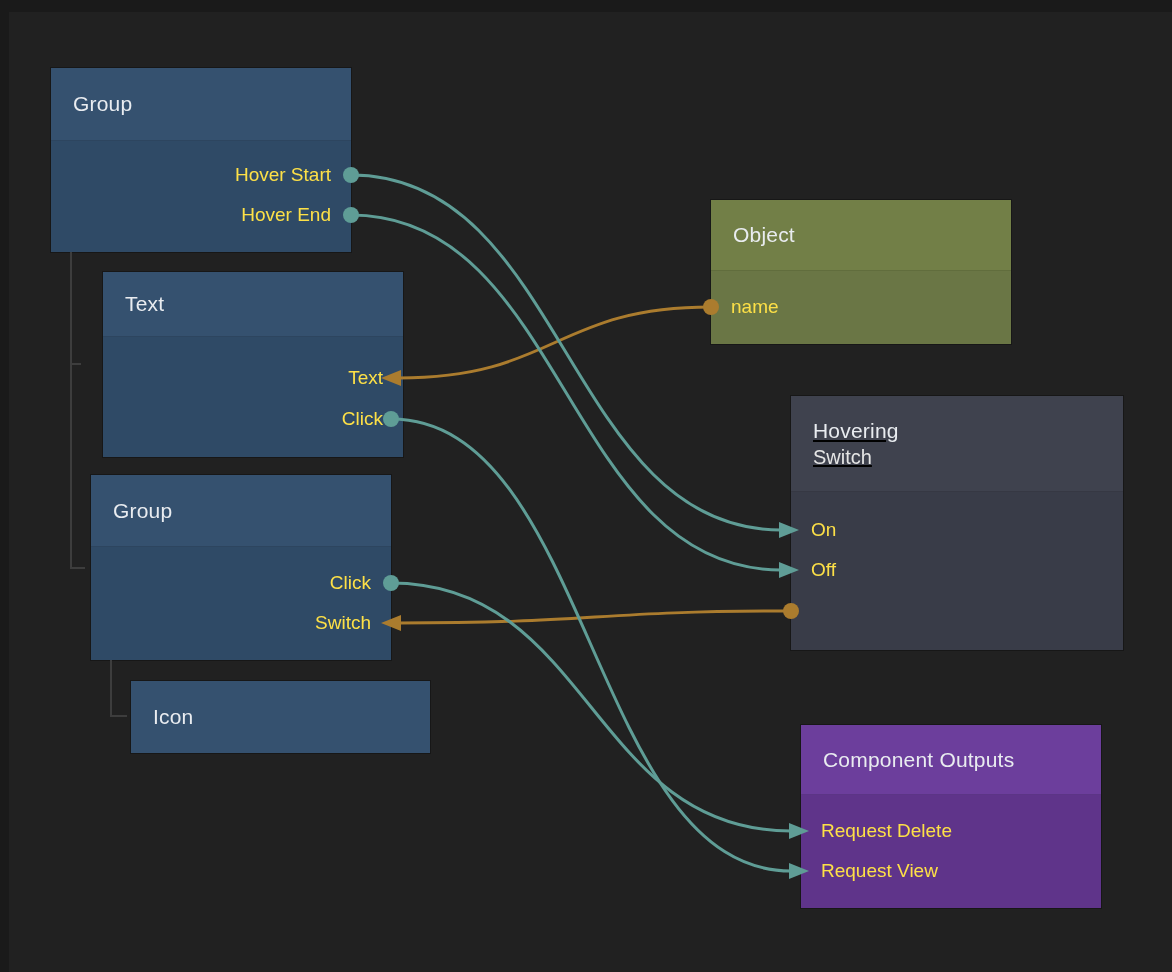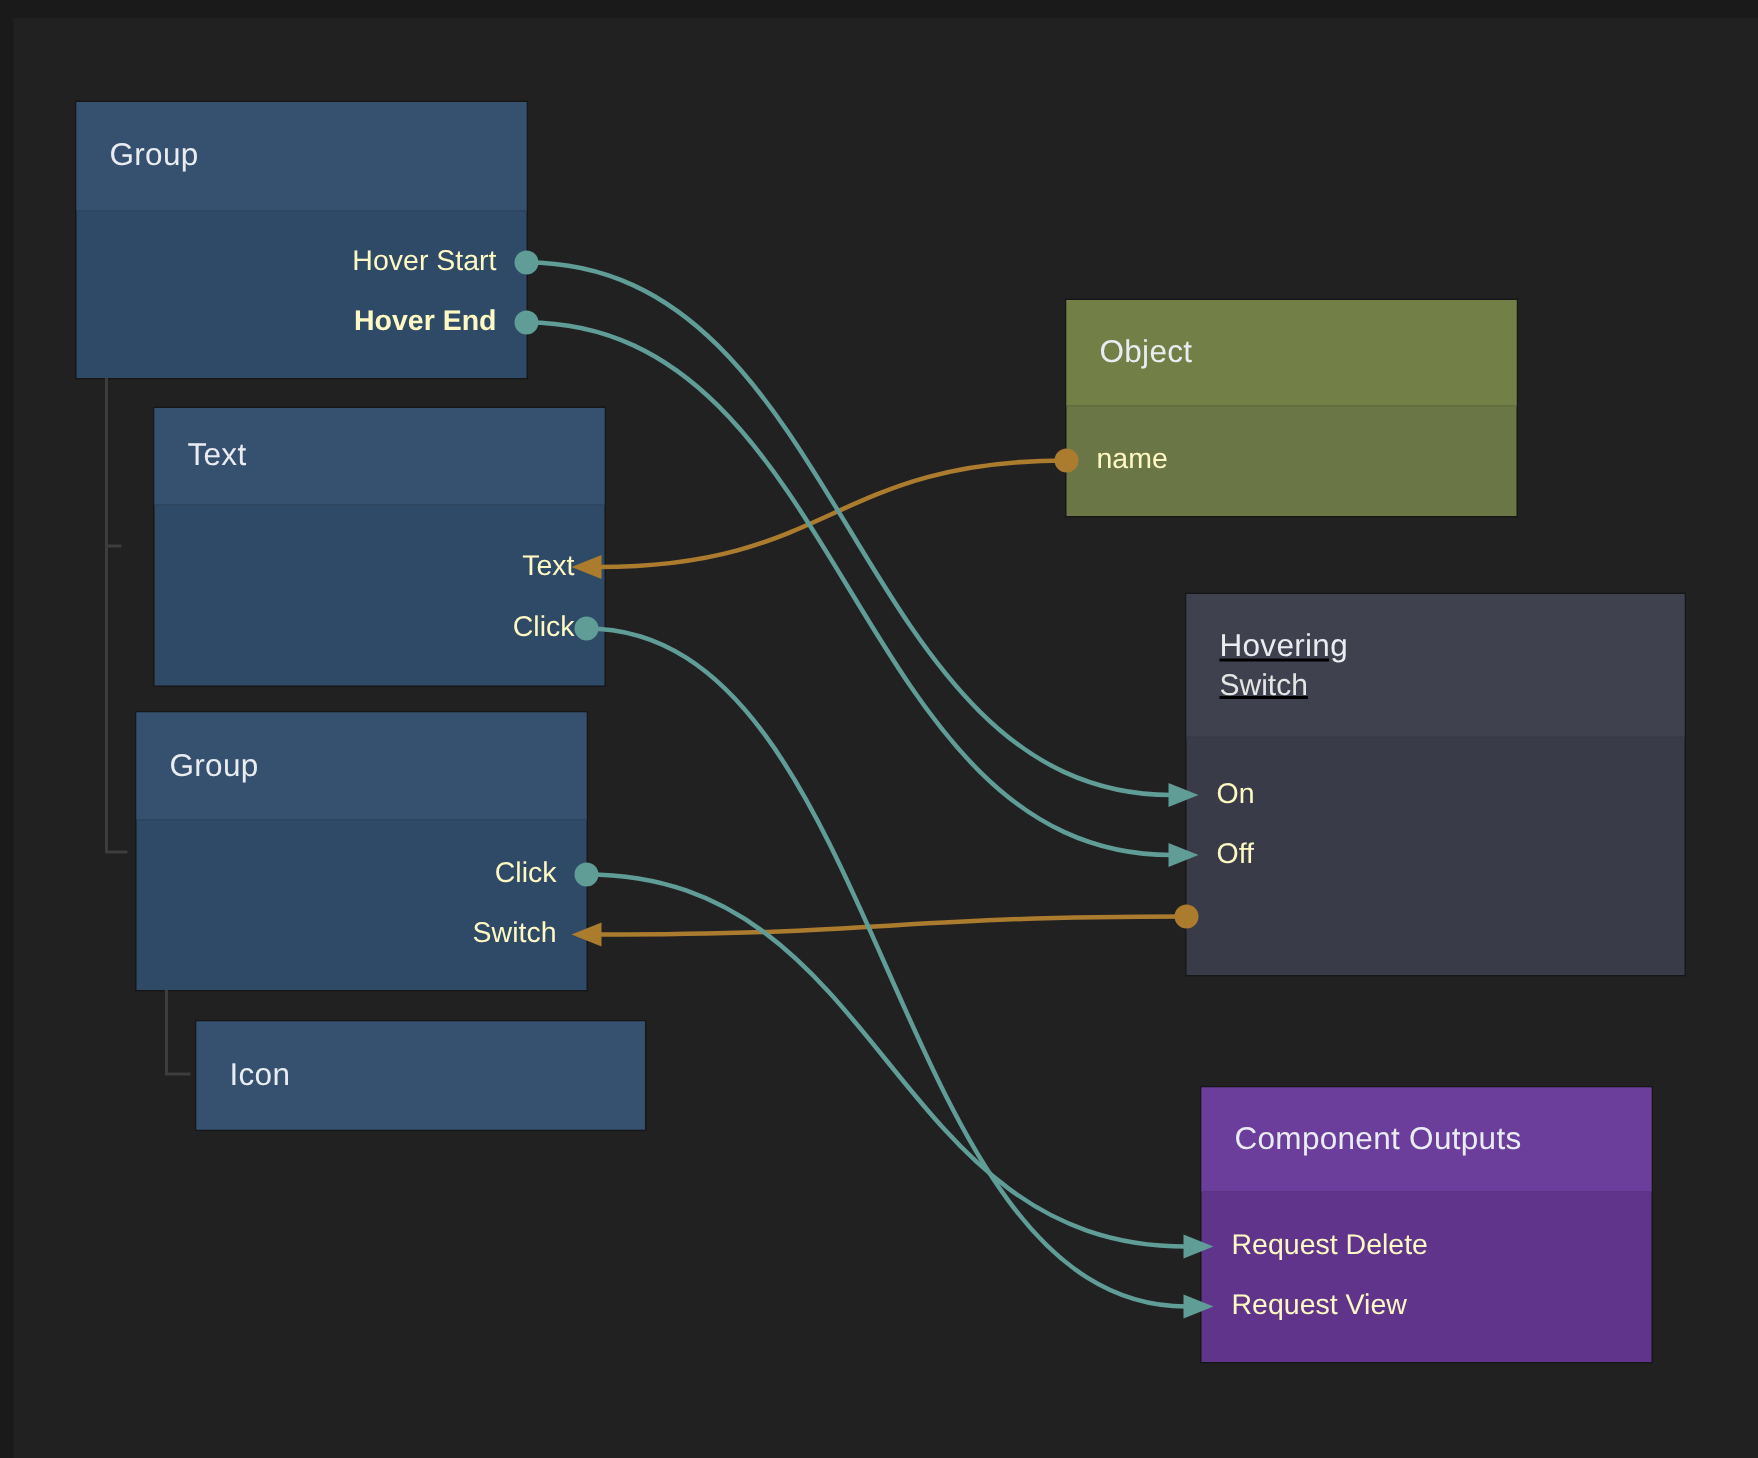--- a/index.html
+++ b/index.html
@@ -8,38 +8,38 @@
   .frame-strip { position:absolute; background:#1a1a1a; }
   .frame-top { left:0; top:0; width:100%; height:12px; }
   .frame-left { left:0; top:0; width:9px; height:100%; }
   .node { position:absolute; box-sizing:border-box; box-shadow:0 0 0 1px rgba(0,0,0,0.28); }
   .node-header { box-sizing:border-box; display:flex; flex-direction:column; justify-content:center;
                  padding-left:22px; border-bottom:1px solid rgba(0,0,0,0.14); }
   .node-header.no-ports { border-bottom:none; }
   .node-title { font-size:21px; color:#e9ecf0; letter-spacing:0.2px; white-space:nowrap; }
   .node-subtitle { font-size:20px; color:#e5e5e5; margin-top:3px; white-space:nowrap; }
   .port-row { position:absolute; left:0; right:0; height:40px; line-height:40px;
-              font-size:19px; color:#fef9c3; white-space:nowrap; }
+              font-size:19px; color:#fde047; white-space:nowrap; }
   .port-row.right { text-align:right; padding-right:20px; }
   .port-row.left { text-align:left; padding-left:20px; }
   svg.edge-layer { position:absolute; left:0; top:0; width:1172px; height:972px; pointer-events:none; }
 </style>
 </head>
 <body>
 
 <div class="canvas">
   <div class="frame-strip frame-top"></div>
   <div class="frame-strip frame-left"></div>
   <div id="node-layer">
       <div class="node" style="left: 51px; top: 68px; width: 300px; height: 184px; background: rgb(47, 74, 102);">
         <div class="node-header" style="height: 73px; background: rgb(53, 81, 111);">
           <div class="node-title">Group</div>
         </div>
         <div class="port-row right" style="top: 87px;"><span>Hover Start</span></div>
-        <div class="port-row right" style="top: 127px; font-weight: bold;"><span>Hover End</span></div>
+        <div class="port-row right" style="top: 127px;"><span>Hover End</span></div>
       </div>
       <div class="node" style="left: 91px; top: 272px; width: 300px; height: 185px; background: rgb(47, 74, 102); margin-left: 12px;">
         <div class="node-header" style="height: 65px; background: rgb(53, 81, 111);">
           <div class="node-title">Text</div>
         </div>
         <div class="port-row right" style="top: 86px;"><span>Text</span></div>
         <div class="port-row right" style="top: 127px;"><span>Click</span></div>
       </div>
       <div class="node" style="left: 91px; top: 475px; width: 300px; height: 185px; background: rgb(47, 74, 102);">
         <div class="node-header" style="height: 72px; background: rgb(53, 81, 111);">

